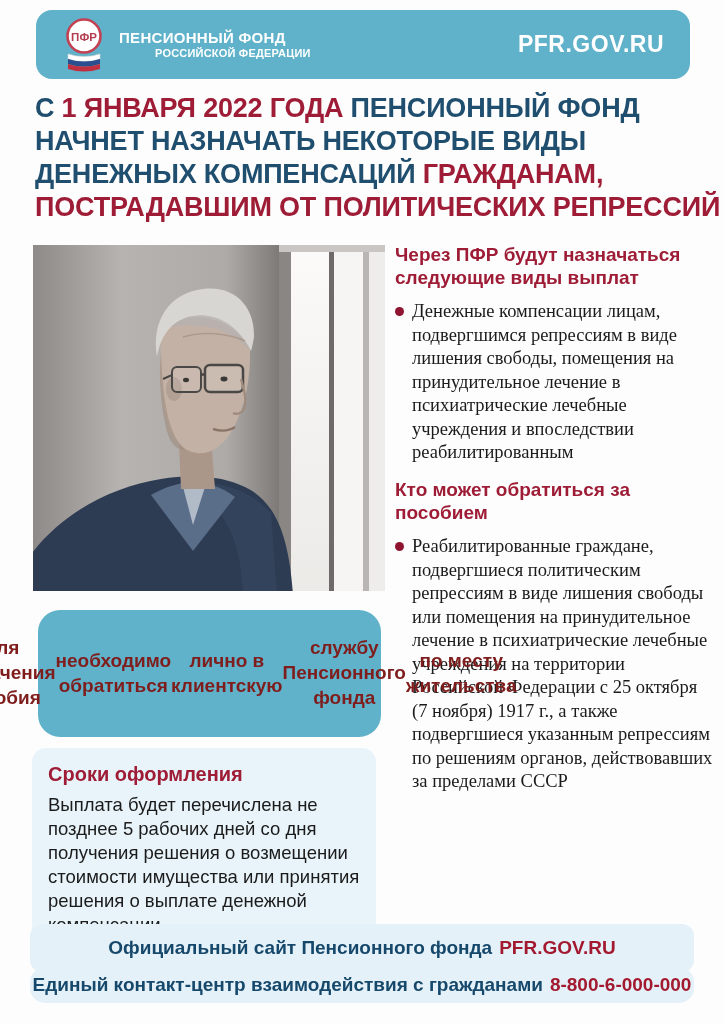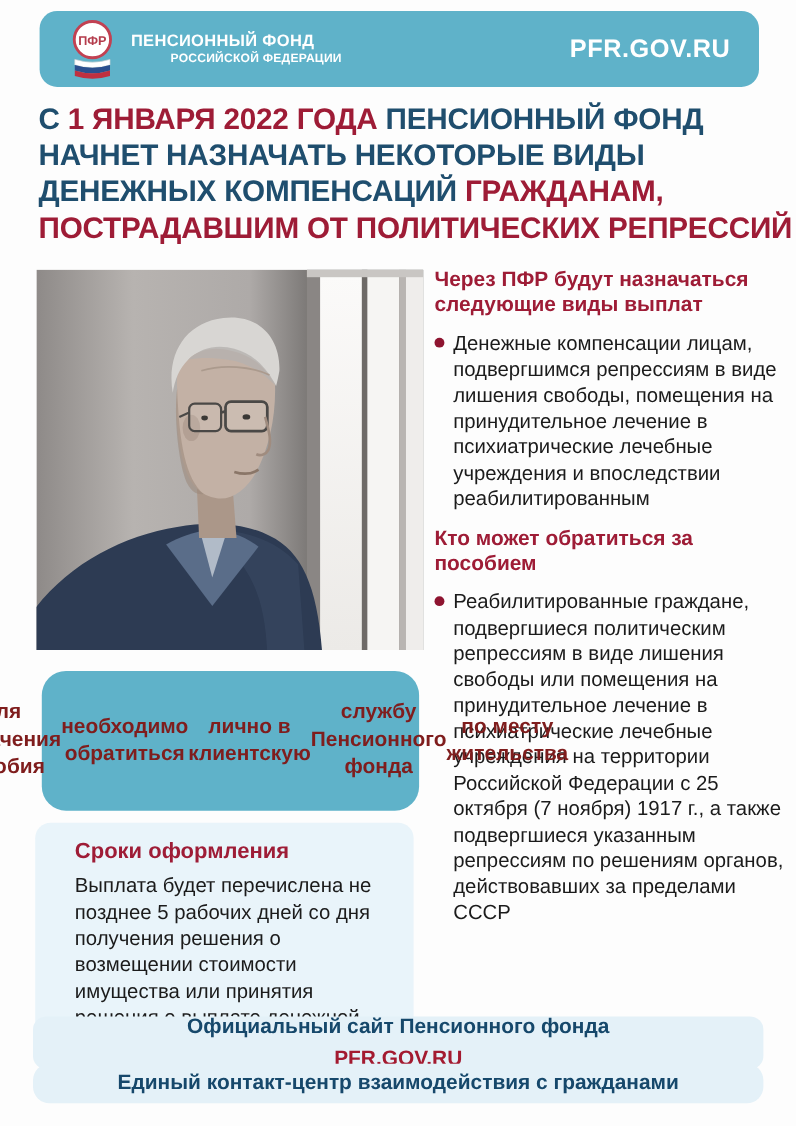--- a/index.html
+++ b/index.html
@@ -25,39 +25,39 @@
   .title-line{font-size:27px;font-weight:bold;line-height:33px;white-space:nowrap;letter-spacing:-0.2px;}
   .t-blue{color:var(--title-blue);}
   .t-red{color:var(--accent-red);}
 
   
   .photo{position:absolute;left:33px;top:245px;width:352px;height:346px;overflow:hidden;}
 
   
   .right-col{position:absolute;left:395px;top:243px;width:320px;}
   .sec-heading{color:var(--accent-red);font-size:19px;font-weight:bold;line-height:1.22;}
-  .bullets{margin-top:11px;}
+  .bullets{margin-top:11px;font-family:Liberation Serif, serif;}
   .bullet{display:flex;gap:8px;margin-bottom:12px;color:var(--text-dark);
     font-size:18.5px;line-height:23.5px;}
   .dot{flex:0 0 auto;width:9px;height:9px;border-radius:50%;background:var(--bullet-red);margin-top:7px;}
   .sec2{margin-top:13px;}
 
   
   .notice-box{position:absolute;left:38px;top:610px;width:343px;height:127px;background:var(--teal);
     border-radius:22px;display:flex;flex-direction:row;align-items:center;justify-content:center;
     color:#7f1d1d;font-size:19px;font-weight:bold;line-height:1.3;text-align:center;padding-left:44px;}
   .terms-box{position:absolute;left:32px;top:748px;width:344px;height:198px;background:var(--terms-bg);
-    border-radius:14px;padding:15px 36px;}
+    border-radius:14px;padding:15px 16px;}
   .terms-heading{color:var(--accent-red);font-size:20px;font-weight:bold;}
   .terms-body{margin-top:7px;color:var(--text-dark);font-size:18.5px;line-height:24px;}
 
   
   .footer-bar{position:absolute;left:30px;width:664px;background:var(--bar-bg);border-radius:12px;
     display:flex;align-items:center;justify-content:center;gap:7px;font-size:19px;font-weight:bold;}
-  .bar-site{top:924px;height:48px;flex-direction:column;}
+  .bar-site{top:924px;height:48px;}
   .bar-contact{top:967px;height:36px;border-radius:15px;}
   .f-label{color:var(--footer-blue);}
   .f-value{color:#A31A30;}
 </style>
 </head>
 <body>
 
 <div id="page">
 
   <div class="header-bar">
@@ -166,15 +166,16 @@
     <div class="terms-heading">Сроки оформления</div>
     <div class="terms-body">Выплата будет перечислена не позднее 5 рабочих дней со дня получения решения о возмещении стоимости имущества или принятия решения о выплате денежной компенсации</div>
   </div>
 
   <div class="footer-bar bar-site">
     <span class="f-label">Официальный сайт Пенсионного фонда</span>
     <span class="f-value">PFR.GOV.RU</span>
   </div>
   <div class="footer-bar bar-contact">
     <span class="f-label">Единый контакт-центр взаимодействия с гражданами</span>
+    <span class="f-value">8-800-6-000-000</span>
   </div>
 
 </div>
 
 </body></html>

